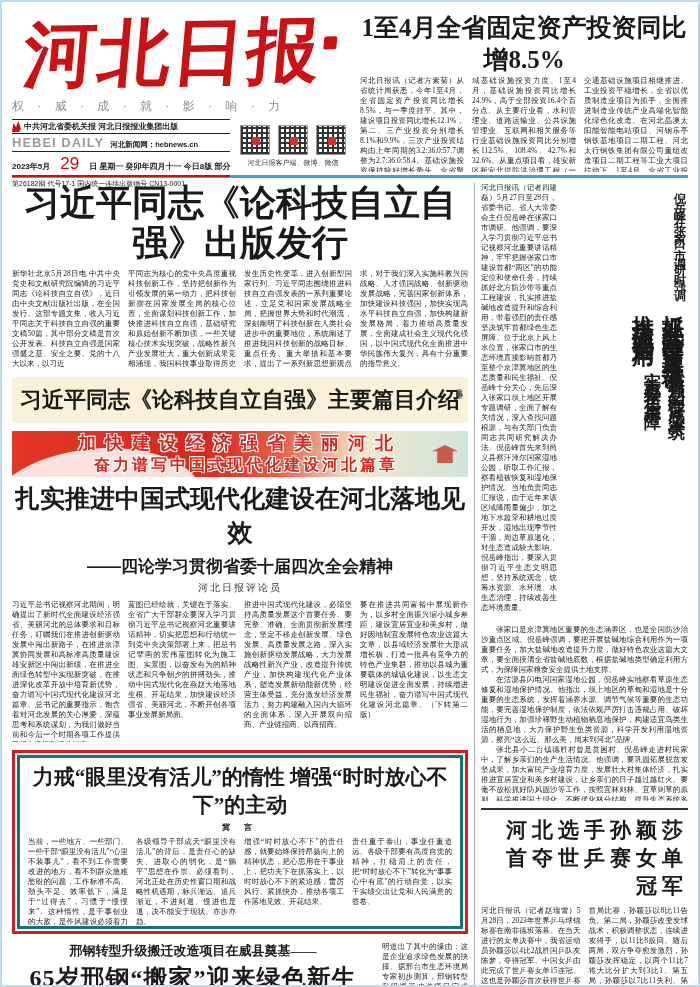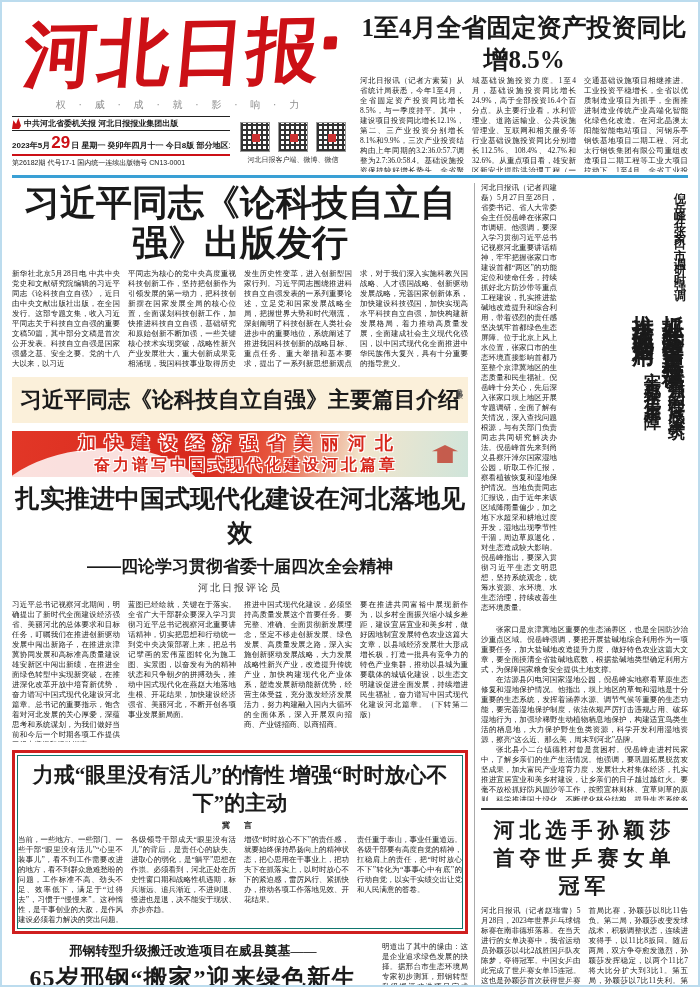--- a/index.html
+++ b/index.html
@@ -11,34 +11,34 @@
           padding:6px 10px 8px 10px; overflow:hidden; }
 
   
   .masthead-row { display:flex; height:164px; }
   .masthead-left { width:336px; flex:none; }
   .calligraphy { font-family:"DejaVu Serif","Liberation Serif",serif; font-weight:900;
                  color:#cc1016; font-size:72px; line-height:88px; letter-spacing:2px;
                  transform:skewX(-6deg) rotate(-1deg); white-space:nowrap; text-align:center; }
   .seal { display:inline-block; width:13px; height:13px; background:#cc1016; vertical-align:super;
           margin-left:2px; border-radius:2px; }
-  .slogan { text-align:center; color:#8d8d8d; font-size:10px; letter-spacing:5px;
+  .slogan { color:#8d8d8d; font-size:12px; letter-spacing:5px;
             font-family:"Liberation Sans",sans-serif; margin-top:2px; }
   .info-bar { display:flex; margin-top:4px; align-items:flex-start; }
   .info-left { width:218px; flex:none; font-family:"Liberation Sans",sans-serif; }
   .org-row { font-size:8px; font-weight:bold; border-top:1.5px solid #222; border-bottom:1px solid #222;
              padding:1px 0; display:flex; align-items:center; gap:3px; white-space:nowrap; overflow:hidden;}
   .mini-logo { width:9px; height:11px; background:#cc1016; flex:none;
                clip-path:polygon(0 100%,15% 20%,45% 55%,70% 0,100% 70%,80% 100%); }
   .en-row { display:flex; align-items:baseline; gap:6px; border-bottom:1.5px solid #222; padding:1px 0; }
   .en-name { color:#9a9a9a; font-size:13px; font-weight:bold; letter-spacing:1px; }
   .site { font-size:7.5px; font-weight:bold; }
   .date-row { font-size:8px; font-weight:bold; padding:2px 0 1px; border-bottom:2px solid #cc1016;
               white-space:nowrap; overflow:hidden; }
-  .date-row .day { color:#cc1016; font-size:17px; font-weight:bold; margin:0 1px; }
+  .date-row .day { color:#cc1016; font-size:17px; font-weight:normal; margin:0 10px; }
   .issue-row { font-size:7px; padding-top:2px; white-space:nowrap; overflow:hidden; }
   .qr-block { flex:1; padding-left:8px; padding-top:6px; }
   .qrs { display:flex; gap:8px; justify-content:center; }
   .qr { width:30px; height:30px; position:relative; border:1px solid #999;
         background-image:repeating-linear-gradient(0deg,#333 0 2px,transparent 2px 5px),
                          repeating-linear-gradient(90deg,#333 0 2px,#fff 2px 5px); }
   .qr::after { content:""; position:absolute; left:11px; top:11px; width:8px; height:8px; background:#c33; }
   .qr-caption { text-align:center; font-size:7px; color:#333; margin-top:3px;
                 font-family:"Liberation Sans",sans-serif; }
 
@@ -86,21 +86,21 @@
 
   .editorial-head { margin-top:7px; text-align:center; }
   .editorial-head .h { font-size:25px; font-weight:900; letter-spacing:0; line-height:34px;font-family:Liberation Mono, monospace; }
   .editorial-head .sub { font-size:17px; font-weight:bold; margin-top:3px;
                          font-family:"Liberation Sans",sans-serif; }
   .editorial-head .by { font-size:10px; color:#333; margin-top:3px; letter-spacing:2px; }
   .editorial-body { display:flex; gap:8px; height:142px; overflow:hidden; margin-top:5px; }
   .editorial-body .col { flex:1; }
 
   .red-box { margin-top:8px; border:3px solid #cf1f1f; padding:2px; height:184px; }
-  .red-box-inner { border:1px solid #0f766e; height:100%; padding:5px 0; overflow:hidden; }
+  .red-box-inner { border:3px solid #0f766e; height:100%; padding:5px 8px; overflow:hidden; }
   .red-box .h { font-size:21px; font-weight:900; text-align:center; line-height:28px; }
   .red-box .by { text-align:center; font-size:8px; letter-spacing:6px; margin:3px 0 4px; font-weight:bold; }
   .red-box .cols { display:flex; gap:8px; height:116px; overflow:hidden; }
   .red-box .cols .col { flex:1; }
 
   .xg { margin-top:8px; display:flex; gap:8px; height:132px; overflow:hidden; }
   .xg-main { flex:1; }
   .xg .kicker { text-align:center; font-size:13px; font-weight:bold; }
   .xg .h { text-align:center; font-size:24px; font-weight:900; letter-spacing:1px; margin-top:2px; }
   .xg-side { width:86px; flex:none; overflow:hidden; }
@@ -110,39 +110,43 @@
   .nie-body { width:76px; flex:none; overflow:hidden; }
   .nie-vert { flex:1; writing-mode:vertical-rl; padding-left:2px; display:flex; gap:6px; }
   .nie-kicker { font-size:12px; font-weight:bold; letter-spacing:8px;
                 font-family:"Liberation Serif",serif; margin-bottom:4px; }
   .nie-main { font-family:"Liberation Sans",sans-serif; font-weight:900; font-size:22px;
               letter-spacing:4px; line-height:30px; }
   .nie-sub { font-family:"Liberation Sans",sans-serif; font-weight:900; font-size:17px;
              letter-spacing:5px; line-height:24px; }
   .nie-wide { margin-top:4px; height:176px; overflow:hidden; }
   .tt-rule { border-top:2px solid #333; margin:7px 0 6px; }
-  .tt-head { text-align:center; font-size:21px; font-weight:900; letter-spacing:5px; line-height:28px; }
+  .tt-head { text-align:right; font-size:21px; font-weight:900; letter-spacing:5px; line-height:28px; }
   .tt-cols { display:flex; gap:8px; margin-top:6px; height:104px; overflow:hidden; }
   .tt-cols .col { flex:1; }
 </style>
 </head>
 <body>
 
 <div class="page">
 
   <header class="masthead-row">
     <div class="masthead-left">
       <div class="calligraphy"><span>河北日报</span><span class="seal"></span></div>
       <div class="slogan">权 · 威 · 成 · 就 · 影 · 响 · 力</div>
       <div class="info-bar">
         <div class="info-left">
           <div class="org-row">
             <span class="mini-logo"></span>
             <span>中共河北省委机关报  河北日报报业集团出版</span>
           </div>
+          <div class="en-row">
+            <span class="en-name">HEBEI DAILY</span>
+            <span class="site">河北新闻网：hebnews.cn</span>
+          </div>
           <div class="date-row">
             <span>2023年5月</span><span class="day">29</span><span>日 星期一 癸卯年四月十一 今日8版 部分地区16版</span>
           </div>
           <div class="issue-row">第26182期 代号17-1 国内统一连续出版物号 CN13-0001</div>
         </div>
         <div class="qr-block">
           <div class="qrs">
             <div class="qr"></div>
             <div class="qr"></div>
             <div class="qr"></div>

